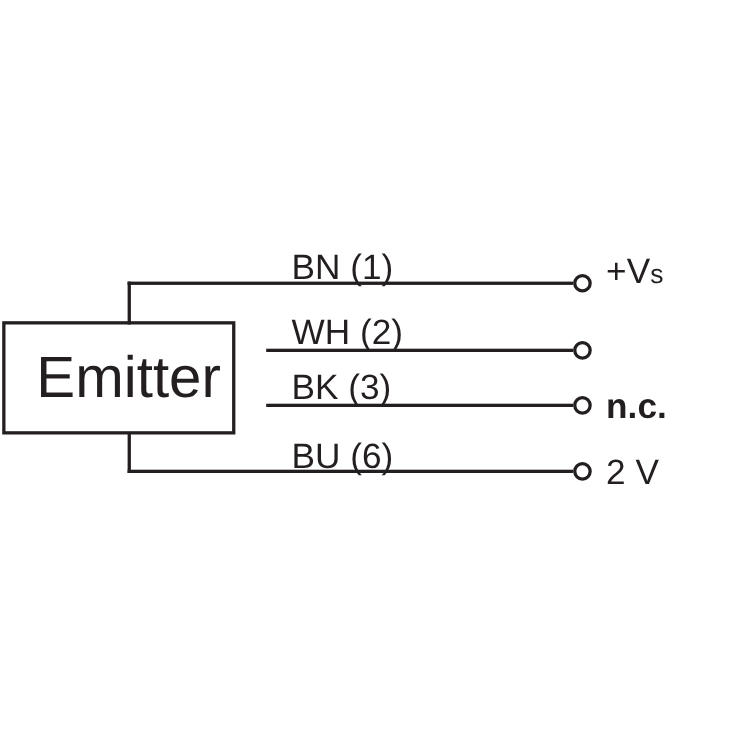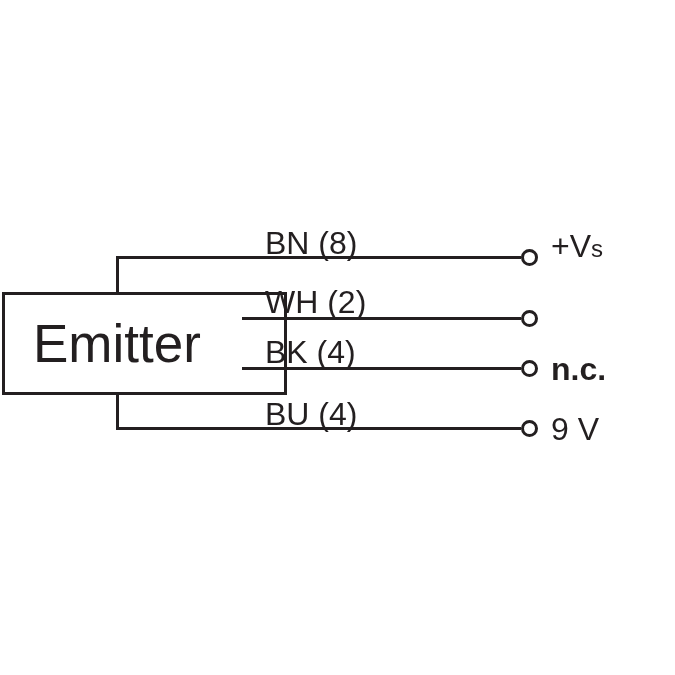--- a/index.html
+++ b/index.html
@@ -6,21 +6,21 @@
   body{
     width:675px;height:675px;
     background:var(--background,#ffffff);
     font-family:"Liberation Sans","DejaVu Sans",sans-serif;
     position:relative;overflow:hidden;
   }
   .stage{position:absolute;left:0;top:0;width:675px;height:675px;}
 
   
   .device-box{
-    position:absolute;left:2px;top:292px;width:285px;height:103px;
+    position:absolute;left:2px;top:292px;width:212px;height:103px;
     box-sizing:border-box;border:3px solid var(--line,#231f20);
     background:var(--background,#ffffff);
   }
   .device-label{
     position:absolute;left:28px;top:0;height:97px;
     display:flex;align-items:center;
     font-size:53px;color:var(--line,#231f20);letter-spacing:0px;
     white-space:nowrap;
   }
 
@@ -70,32 +70,32 @@
 <body>
 
 <div class="stage">
 
   <div class="device-box">
     <div class="device-label">Emitter</div>
   </div>
 
   <div class="vwire bn"></div>
   <div class="wire bn"></div>
-  <div class="wire-label bn">BN (8)</div>
+  <div class="wire-label bn">BN (1)</div>
   <div class="terminal bn"></div>
   <div class="term-label bn"><span>+V</span><span class="sub">s</span></div>
 
   <div class="wire wh"></div>
   <div class="wire-label wh">WH (2)</div>
   <div class="terminal wh"></div>
 
   <div class="wire bk"></div>
-  <div class="wire-label bk">BK (4)</div>
+  <div class="wire-label bk">BK (3)</div>
   <div class="terminal bk"></div>
   <div class="term-label bk">n.c.</div>
 
   <div class="vwire bu"></div>
   <div class="wire bu"></div>
-  <div class="wire-label bu">BU (4)</div>
+  <div class="wire-label bu">BU (6)</div>
   <div class="terminal bu"></div>
-  <div class="term-label bu">9 V</div>
+  <div class="term-label bu">2 V</div>
 
 </div>
 
 </body></html>

